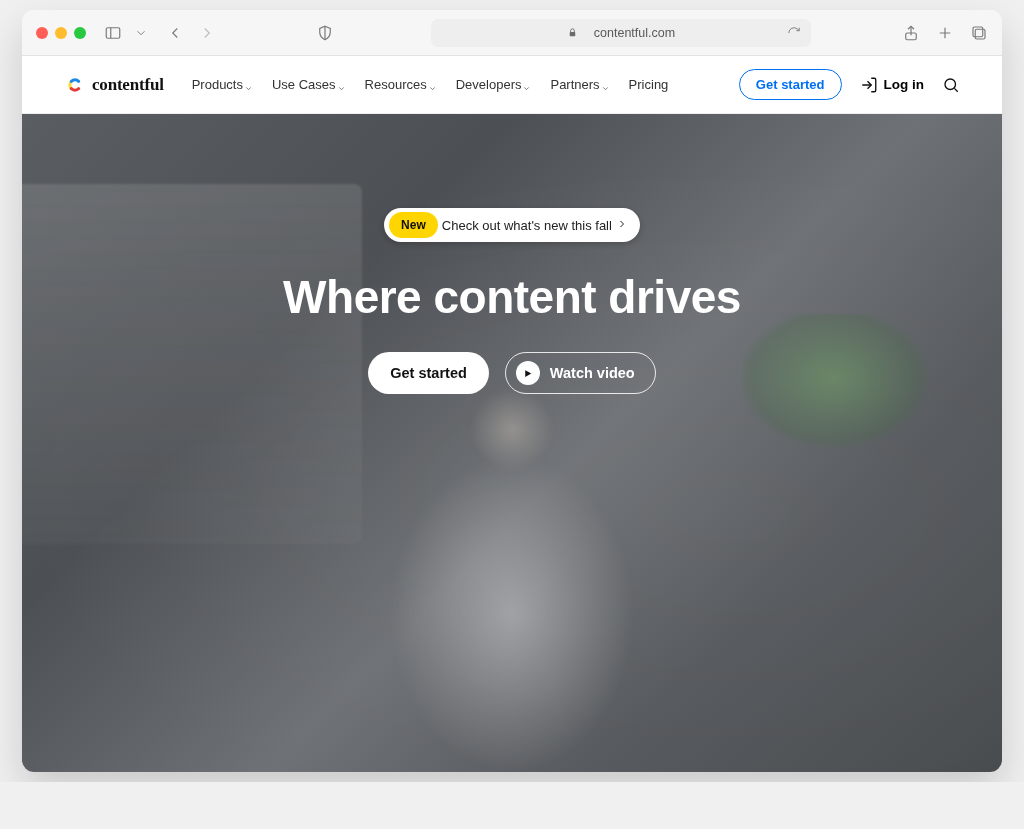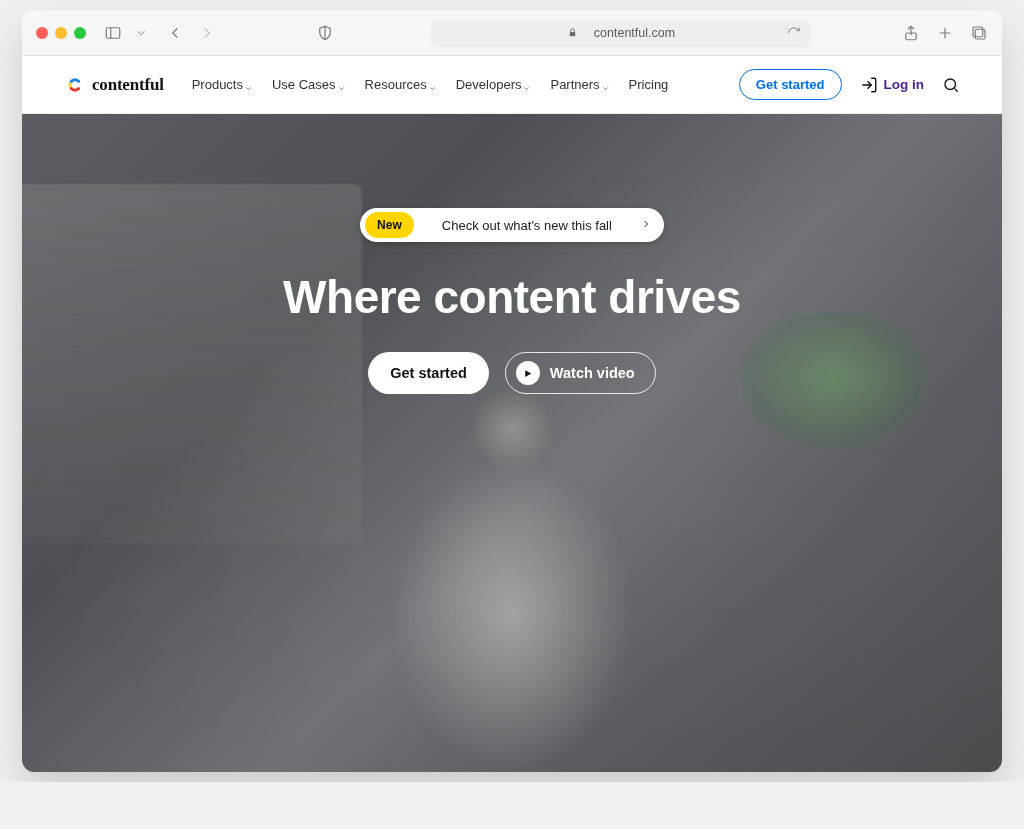--- a/index.html
+++ b/index.html
@@ -76,21 +76,21 @@
   .btn-outline {
     border:1.5px solid #0070f3;
     color:#0070f3;
     background:#fff;
     border-radius:20px;
     padding:7px 16px;
     font-size:13px;
     font-weight:600;
     cursor:pointer;
   }
-  .login { display:flex; align-items:center; gap:6px; font-size:13.5px; font-weight:600; color:#4c1d95; cursor:pointer; }
+  .login { display:flex; align-items:center; gap:6px; font-size:13.5px; font-weight:600; color:#000000; cursor:pointer; }
   .login svg, .search-btn svg { width:18px; height:18px; stroke:#111; fill:none; stroke-width:1.8; }
   .search-btn { cursor:pointer; display:flex; }
 
   
   .hero {
     flex:1;
     position:relative;
     background:
       radial-gradient(1200px 600px at 70% 60%, rgba(255,255,255,0.04), rgba(0,0,0,0) 60%),
       linear-gradient(135deg, #5a5e62 0%, #4c4f53 30%, #6e7175 55%, #55585c 75%, #484b4e 100%);
@@ -125,21 +125,21 @@
 
   .pill {
     position:relative;
     z-index:2;
     background:#fff;
     border-radius:999px;
     height:34px;
     padding:0 12px 0 5px;
     display:flex;
     align-items:center;
-    gap:28px;
+    gap:4px;
     box-shadow:0 2px 6px rgba(0,0,0,0.2);
     cursor:pointer;
   }
   .pill-badge {
     background:#ffd500;
     color:#111;
     font-weight:700;
     font-size:12px;
     height:26px;
     border-radius:999px;

